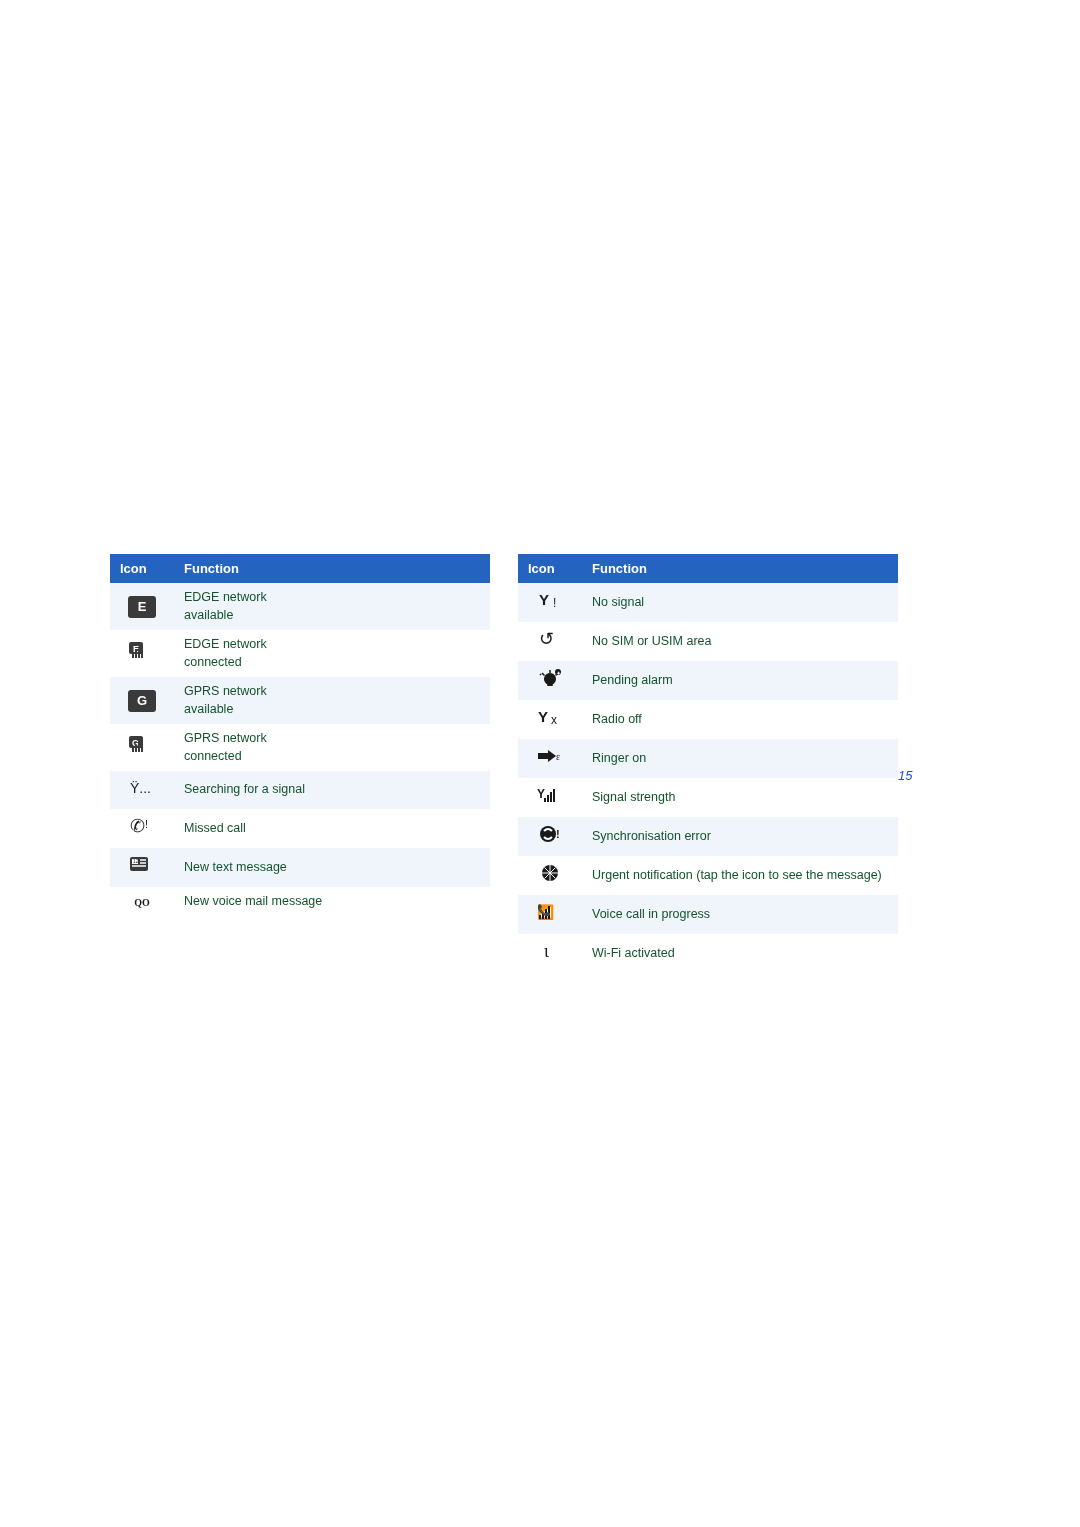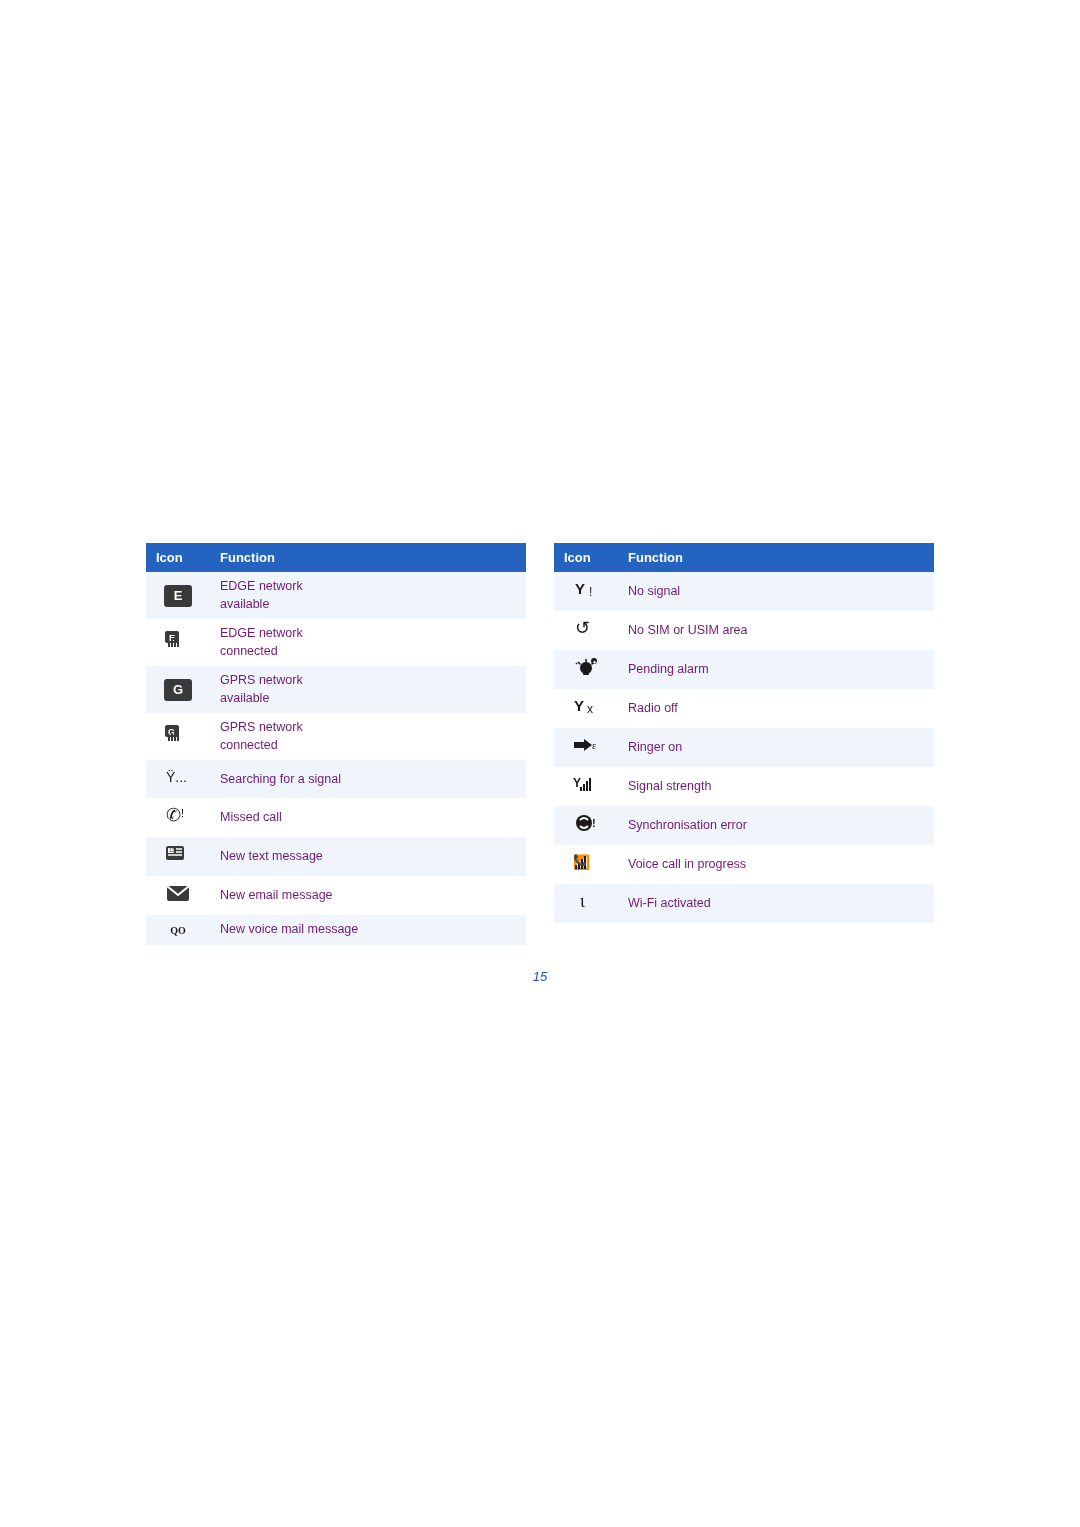--- a/index.html
+++ b/index.html
@@ -11,21 +11,20 @@
       display: flex;
       flex-direction: column;
       align-items: center;
       justify-content: center;
     }
     .page-container {
       width: 860px;
       margin: 0 auto;
       padding: 60px 0;
       display: flex;
-      flex-direction: column;
       align-items: center;
     }
     .tables-wrapper {
       display: flex;
       gap: 28px;
       align-items: flex-start;
     }
     table {
       border-collapse: collapse;
       width: 380px;
@@ -52,21 +51,21 @@
     tbody td {
       padding: 6px 10px;
       vertical-align: middle;
       font-size: 12.5px;
     }
     tbody td.icon-cell {
       text-align: center;
       width: 64px;
     }
     tbody td.func-cell {
-      color: #701a75;
+      color: #14532d;
       line-height: 1.4;
     }
     .icon-box {
       display: inline-flex;
       align-items: center;
       justify-content: center;
       width: 28px;
       height: 22px;
       background: #3a3a3a;
       color: #ffffff;
@@ -175,31 +174,20 @@
                 <line x1="12" y1="6" x2="18" y2="6" stroke="white" stroke-width="1.5"></line>
                 <line x1="12" y1="9" x2="18" y2="9" stroke="white" stroke-width="1.5"></line>
                 <line x1="4" y1="12" x2="18" y2="12" stroke="white" stroke-width="1.5"></line>
               </svg>
             </span>
           </td>
           <td class="func-cell">New text message</td>
         </tr>
         <tr>
           <td class="icon-cell">
-            <span class="icon-sym">
-              <svg width="28" height="22" viewBox="0 0 28 22">
-                <rect x="3" y="4" width="22" height="15" rx="2" fill="#3a3a3a"></rect>
-                <polyline points="3,4 14,13 25,4" fill="none" stroke="white" stroke-width="2"></polyline>
-              </svg>
-            </span>
-          </td>
-          <td class="func-cell">New email message</td>
-        </tr>
-        <tr>
-          <td class="icon-cell">
             <span class="icon-sym" style="font-size:10px; font-weight:bold;">QO</span>
           </td>
           <td class="func-cell">New voice mail message</td>
         </tr>
       </tbody>
     </table>
 
     <table>
       <thead>
         <tr>
@@ -291,20 +279,34 @@
                 <text x="20" y="15" font-family="Arial" font-size="11" font-weight="bold" fill="#1a1a1a">!</text>
               </svg>
             </span>
           </td>
           <td class="func-cell">Synchronisation error</td>
         </tr>
         <tr>
           <td class="icon-cell">
             <span class="icon-sym">
               <svg width="28" height="22" viewBox="0 0 28 22">
+                <circle cx="14" cy="11" r="8" fill="#1a1a1a"></circle>
+                <line x1="14" y1="3" x2="14" y2="19" stroke="white" stroke-width="1"></line>
+                <line x1="6" y1="11" x2="22" y2="11" stroke="white" stroke-width="1"></line>
+                <line x1="8.5" y1="5.5" x2="19.5" y2="16.5" stroke="white" stroke-width="1"></line>
+                <line x1="19.5" y1="5.5" x2="8.5" y2="16.5" stroke="white" stroke-width="1"></line>
+              </svg>
+            </span>
+          </td>
+          <td class="func-cell">Urgent notification (tap the icon to see the message)</td>
+        </tr>
+        <tr>
+          <td class="icon-cell">
+            <span class="icon-sym">
+              <svg width="28" height="22" viewBox="0 0 28 22">
                 <text x="1" y="16" font-family="serif" font-size="14" fill="#1a1a1a">📶</text>
                 <rect x="3" y="14" width="2" height="4" fill="#1a1a1a"></rect>
                 <rect x="6" y="11" width="2" height="7" fill="#1a1a1a"></rect>
                 <rect x="9" y="8" width="2" height="10" fill="#1a1a1a"></rect>
                 <rect x="12" y="5" width="2" height="13" fill="#1a1a1a"></rect>
                 <text x="1" y="13" font-family="serif" font-size="11" fill="#1a1a1a">📞</text>
               </svg>
             </span>
           </td>
           <td class="func-cell">Voice call in progress</td>

